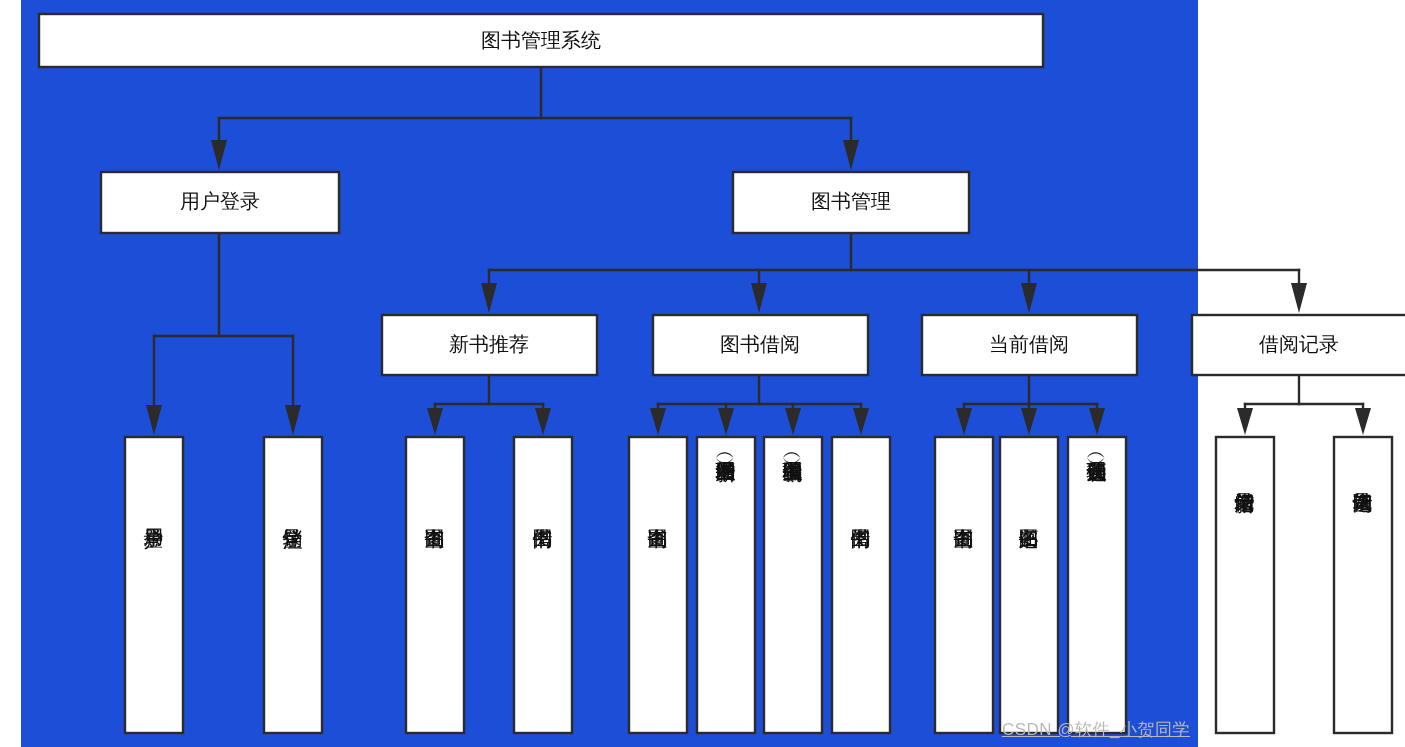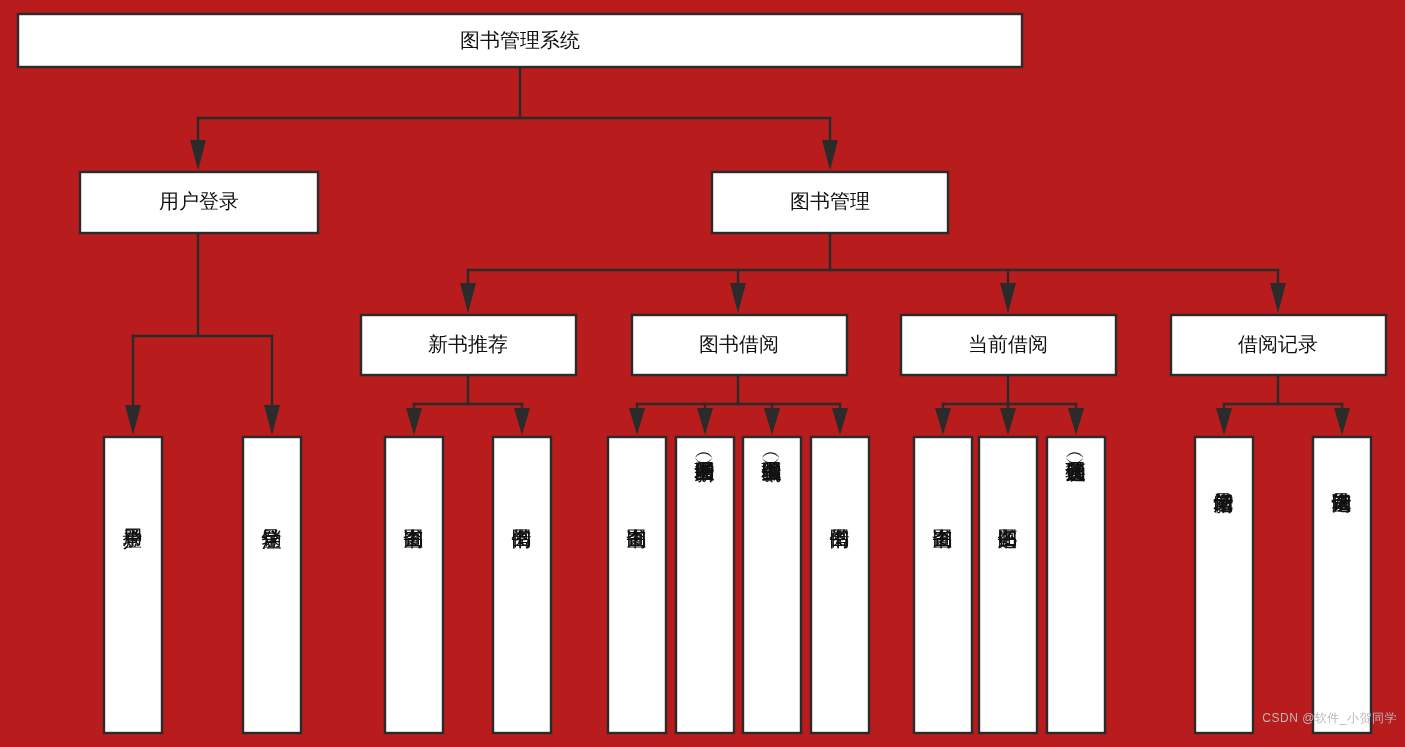--- a/index.html
+++ b/index.html
@@ -8,23 +8,24 @@
     background: #ffffff;
   }
   body {
     width: 1405px;
     height: 747px;
     font-family: "Liberation Sans", "DejaVu Sans", sans-serif;
     overflow: hidden;
   }
   #diagram-root {
     position: relative;
-    width: 1405px;
+    width: 1177px;
     height: 747px;
-    background: #b91c1c;
+    background: #1d4ed8;
+    margin-left: 21px;
   }
   svg#diagram-svg {
     position: absolute;
     left: 0;
     top: 0;
     width: 1405px;
     height: 747px;
   }
   .node-box {
     fill: #ffffff;
@@ -52,27 +53,28 @@
     fill: #111111;
     font-family: "Liberation Sans", "DejaVu Sans", sans-serif;
     font-size: 20px;
     text-anchor: middle;
     writing-mode: vertical-rl;
     glyph-orientation-vertical: 0;
   }
   .watermark {
     position: absolute;
     right: 8px;
-    bottom: 20px;
-    font-family: "Liberation Sans", "DejaVu Sans", sans-serif;
-    font-size: 12px;
+    bottom: 6px;
+    font-family: "Liberation Sans", "DejaVu Sans", sans-serif;
+    font-size: 17px;
     color: #b9b9b9;
     white-space: nowrap;
     letter-spacing: 0.5px;
     user-select: none;
+    text-decoration: underline;
   }
 </style>
 </head>
 <body>
 
 <div id="diagram-root">
 
   <svg id="diagram-svg" viewBox="0 0 1405 747">
 
     <g>

